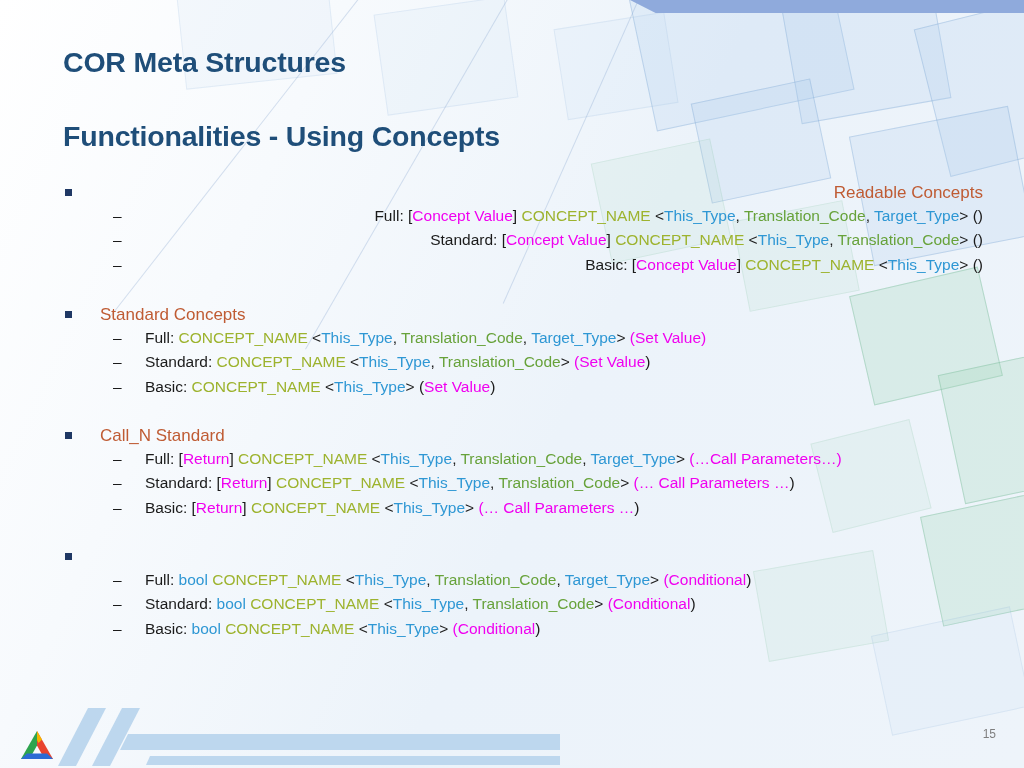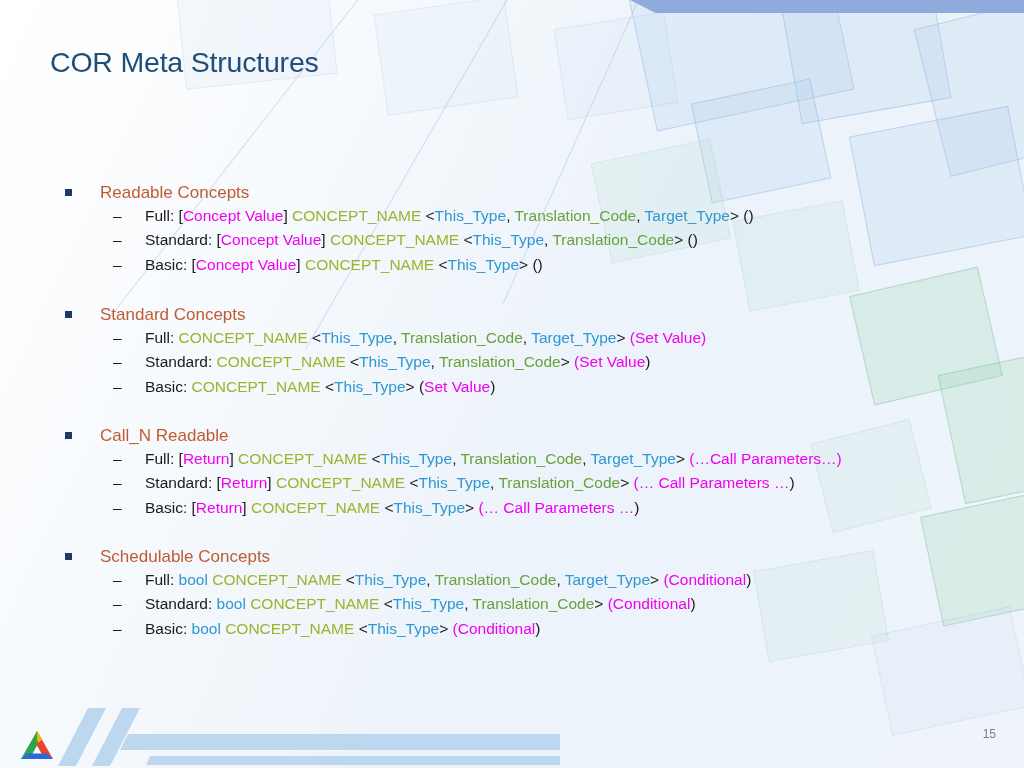--- a/index.html
+++ b/index.html
@@ -10,22 +10,22 @@
   .tile{position:absolute;border:1px solid rgba(110,155,205,0.30);
         background:rgba(175,205,235,0.22);}
   .tile.g{border-color:rgba(115,185,150,0.38);background:rgba(160,212,180,0.26);}
   .tile.f{opacity:.45;}
   .hairline{position:absolute;width:1px;background:rgba(140,170,210,0.35);}
   
   .top-band{position:absolute;left:630px;top:0;width:394px;height:13px;
             background:#8faadc;
             clip-path:polygon(0 0,100% 0,100% 100%,6.5% 100%);}
   
-  .title-block{position:absolute;left:50px;top:44px;font-size:28.5px;line-height:37px;
-               font-weight:normal;color:#1f4e79;letter-spacing:-0.2px;white-space:pre;}
+  .title-block{position:absolute;left:63px;top:44px;font-size:28.5px;line-height:37px;
+               font-weight:bold;color:#1f4e79;letter-spacing:-0.2px;white-space:pre;}
   
   .section{position:absolute;left:63px;width:920px;}
   .sec-head{position:relative;height:22px;line-height:22px;padding-left:37px;
             font-size:17px;}
   .bullet-sq{position:absolute;left:2px;top:7px;width:7px;height:7px;background:#1f3864;}
   .item{position:relative;height:24.3px;line-height:24.3px;padding-left:82px;
         font-size:15.5px;white-space:pre;color:#1a1a1a;}
   .dash{position:absolute;left:50px;top:0;color:#1a1a1a;}
   
   .footer-svg{position:absolute;left:0;bottom:0;}
@@ -52,43 +52,43 @@
   <div class="tile g f" style="left:760px;top:560px;width:120px;height:90px;transform:rotate(-10deg);"></div>
   <div class="tile f" style="left:880px;top:620px;width:140px;height:100px;transform:rotate(-12deg);"></div>
   <div class="hairline" style="left:240px;top:-60px;height:420px;transform:rotate(38deg);"></div>
   <div class="hairline" style="left:420px;top:-80px;height:460px;transform:rotate(30deg);"></div>
   <div class="hairline" style="left:580px;top:-60px;height:380px;transform:rotate(24deg);"></div>
 </div>
 
 <div class="top-band" style="background: rgb(143, 170, 220);"></div>
 
 <div class="title-block" style="color: rgb(31, 78, 121);"><span>COR Meta Structures</span><br>
-</div>
+<span>Functionalities - Using Concepts</span></div>
 
 <div id="content">
-    <div class="section" style="top: 182px;">
+    <div class="section" style="top: 182px; text-align: right;">
       <div class="sec-head"><span class="bullet-sq" style="background: rgb(31, 56, 100);"></span><span style="color: rgb(191, 91, 51);">Readable Concepts</span></div>
       <div class="item"><span class="dash">–</span><span style="color: rgb(26, 26, 26);">Full: [</span><span style="color: rgb(240, 0, 240);">Concept Value</span><span style="color: rgb(26, 26, 26);">] </span><span style="color: rgb(157, 179, 46);">CONCEPT_NAME</span><span style="color: rgb(26, 26, 26);"> &lt;</span><span style="color: rgb(46, 151, 212);">This_Type</span><span style="color: rgb(26, 26, 26);">, </span><span style="color: rgb(103, 162, 58);">Translation_Code</span><span style="color: rgb(26, 26, 26);">, </span><span style="color: rgb(46, 151, 212);">Target_Type</span><span style="color: rgb(26, 26, 26);">&gt; ()</span></div>
       <div class="item"><span class="dash">–</span><span style="color: rgb(26, 26, 26);">Standard: [</span><span style="color: rgb(240, 0, 240);">Concept Value</span><span style="color: rgb(26, 26, 26);">] </span><span style="color: rgb(157, 179, 46);">CONCEPT_NAME</span><span style="color: rgb(26, 26, 26);"> &lt;</span><span style="color: rgb(46, 151, 212);">This_Type</span><span style="color: rgb(26, 26, 26);">, </span><span style="color: rgb(103, 162, 58);">Translation_Code</span><span style="color: rgb(26, 26, 26);">&gt; ()</span></div>
       <div class="item"><span class="dash">–</span><span style="color: rgb(26, 26, 26);">Basic: [</span><span style="color: rgb(240, 0, 240);">Concept Value</span><span style="color: rgb(26, 26, 26);">] </span><span style="color: rgb(157, 179, 46);">CONCEPT_NAME</span><span style="color: rgb(26, 26, 26);"> &lt;</span><span style="color: rgb(46, 151, 212);">This_Type</span><span style="color: rgb(26, 26, 26);">&gt; ()</span></div>
     </div>
     <div class="section" style="top: 304px;">
       <div class="sec-head"><span class="bullet-sq" style="background: rgb(31, 56, 100);"></span><span style="color: rgb(191, 91, 51);">Standard Concepts</span></div>
       <div class="item"><span class="dash">–</span><span style="color: rgb(26, 26, 26);">Full: </span><span style="color: rgb(157, 179, 46);">CONCEPT_NAME</span><span style="color: rgb(26, 26, 26);"> &lt;</span><span style="color: rgb(46, 151, 212);">This_Type</span><span style="color: rgb(26, 26, 26);">, </span><span style="color: rgb(103, 162, 58);">Translation_Code</span><span style="color: rgb(26, 26, 26);">, </span><span style="color: rgb(46, 151, 212);">Target_Type</span><span style="color: rgb(26, 26, 26);">&gt; </span><span style="color: rgb(240, 0, 240);">(Set Value)</span></div>
       <div class="item"><span class="dash">–</span><span style="color: rgb(26, 26, 26);">Standard: </span><span style="color: rgb(157, 179, 46);">CONCEPT_NAME</span><span style="color: rgb(26, 26, 26);"> &lt;</span><span style="color: rgb(46, 151, 212);">This_Type</span><span style="color: rgb(26, 26, 26);">, </span><span style="color: rgb(103, 162, 58);">Translation_Code</span><span style="color: rgb(26, 26, 26);">&gt; </span><span style="color: rgb(240, 0, 240);">(Set Value</span><span style="color: rgb(26, 26, 26);">)</span></div>
       <div class="item"><span class="dash">–</span><span style="color: rgb(26, 26, 26);">Basic: </span><span style="color: rgb(157, 179, 46);">CONCEPT_NAME</span><span style="color: rgb(26, 26, 26);"> &lt;</span><span style="color: rgb(46, 151, 212);">This_Type</span><span style="color: rgb(26, 26, 26);">&gt; (</span><span style="color: rgb(240, 0, 240);">Set Value</span><span style="color: rgb(26, 26, 26);">)</span></div>
     </div>
     <div class="section" style="top: 425px;">
-      <div class="sec-head"><span class="bullet-sq" style="background: rgb(31, 56, 100);"></span><span style="color: rgb(191, 91, 51);">Call_N Readable</span></div>
+      <div class="sec-head"><span class="bullet-sq" style="background: rgb(31, 56, 100);"></span><span style="color: rgb(191, 91, 51);">Call_N Standard</span></div>
       <div class="item"><span class="dash">–</span><span style="color: rgb(26, 26, 26);">Full: [</span><span style="color: rgb(240, 0, 240);">Return</span><span style="color: rgb(26, 26, 26);">] </span><span style="color: rgb(157, 179, 46);">CONCEPT_NAME</span><span style="color: rgb(26, 26, 26);"> &lt;</span><span style="color: rgb(46, 151, 212);">This_Type</span><span style="color: rgb(26, 26, 26);">, </span><span style="color: rgb(103, 162, 58);">Translation_Code</span><span style="color: rgb(26, 26, 26);">, </span><span style="color: rgb(46, 151, 212);">Target_Type</span><span style="color: rgb(26, 26, 26);">&gt; </span><span style="color: rgb(240, 0, 240);">(…Call Parameters…)</span></div>
       <div class="item"><span class="dash">–</span><span style="color: rgb(26, 26, 26);">Standard: [</span><span style="color: rgb(240, 0, 240);">Return</span><span style="color: rgb(26, 26, 26);">] </span><span style="color: rgb(157, 179, 46);">CONCEPT_NAME</span><span style="color: rgb(26, 26, 26);"> &lt;</span><span style="color: rgb(46, 151, 212);">This_Type</span><span style="color: rgb(26, 26, 26);">, </span><span style="color: rgb(103, 162, 58);">Translation_Code</span><span style="color: rgb(26, 26, 26);">&gt; </span><span style="color: rgb(240, 0, 240);">(… Call Parameters …</span><span style="color: rgb(26, 26, 26);">)</span></div>
       <div class="item"><span class="dash">–</span><span style="color: rgb(26, 26, 26);">Basic: [</span><span style="color: rgb(240, 0, 240);">Return</span><span style="color: rgb(26, 26, 26);">] </span><span style="color: rgb(157, 179, 46);">CONCEPT_NAME</span><span style="color: rgb(26, 26, 26);"> &lt;</span><span style="color: rgb(46, 151, 212);">This_Type</span><span style="color: rgb(26, 26, 26);">&gt; </span><span style="color: rgb(240, 0, 240);">(… Call Parameters …</span><span style="color: rgb(26, 26, 26);">)</span></div>
     </div>
     <div class="section" style="top: 546px;">
-      <div class="sec-head"><span class="bullet-sq" style="background: rgb(31, 56, 100);"></span><span style="color: rgb(191, 91, 51);">Schedulable Concepts</span></div>
+      <div class="sec-head"><span class="bullet-sq" style="background: rgb(31, 56, 100);"></span></div>
       <div class="item"><span class="dash">–</span><span style="color: rgb(26, 26, 26);">Full: </span><span style="color: rgb(46, 151, 212);">bool</span><span style="color: rgb(26, 26, 26);"> </span><span style="color: rgb(157, 179, 46);">CONCEPT_NAME</span><span style="color: rgb(26, 26, 26);"> &lt;</span><span style="color: rgb(46, 151, 212);">This_Type</span><span style="color: rgb(26, 26, 26);">, </span><span style="color: rgb(103, 162, 58);">Translation_Code</span><span style="color: rgb(26, 26, 26);">, </span><span style="color: rgb(46, 151, 212);">Target_Type</span><span style="color: rgb(26, 26, 26);">&gt; </span><span style="color: rgb(240, 0, 240);">(Conditional</span><span style="color: rgb(26, 26, 26);">)</span></div>
       <div class="item"><span class="dash">–</span><span style="color: rgb(26, 26, 26);">Standard: </span><span style="color: rgb(46, 151, 212);">bool</span><span style="color: rgb(26, 26, 26);"> </span><span style="color: rgb(157, 179, 46);">CONCEPT_NAME</span><span style="color: rgb(26, 26, 26);"> &lt;</span><span style="color: rgb(46, 151, 212);">This_Type</span><span style="color: rgb(26, 26, 26);">, </span><span style="color: rgb(103, 162, 58);">Translation_Code</span><span style="color: rgb(26, 26, 26);">&gt; </span><span style="color: rgb(240, 0, 240);">(Conditional</span><span style="color: rgb(26, 26, 26);">)</span></div>
       <div class="item"><span class="dash">–</span><span style="color: rgb(26, 26, 26);">Basic: </span><span style="color: rgb(46, 151, 212);">bool</span><span style="color: rgb(26, 26, 26);"> </span><span style="color: rgb(157, 179, 46);">CONCEPT_NAME</span><span style="color: rgb(26, 26, 26);"> &lt;</span><span style="color: rgb(46, 151, 212);">This_Type</span><span style="color: rgb(26, 26, 26);">&gt; </span><span style="color: rgb(240, 0, 240);">(Conditional</span><span style="color: rgb(26, 26, 26);">)</span></div>
     </div>
   </div>
 
 <svg class="footer-svg" width="600" height="80" viewBox="0 0 600 80" style="position: absolute;">
   <g fill="#bdd7ee">
     <polygon points="58,78 88,20 106,20 76,78"></polygon>
     <polygon points="92,78 122,20 140,20 110,78"></polygon>

